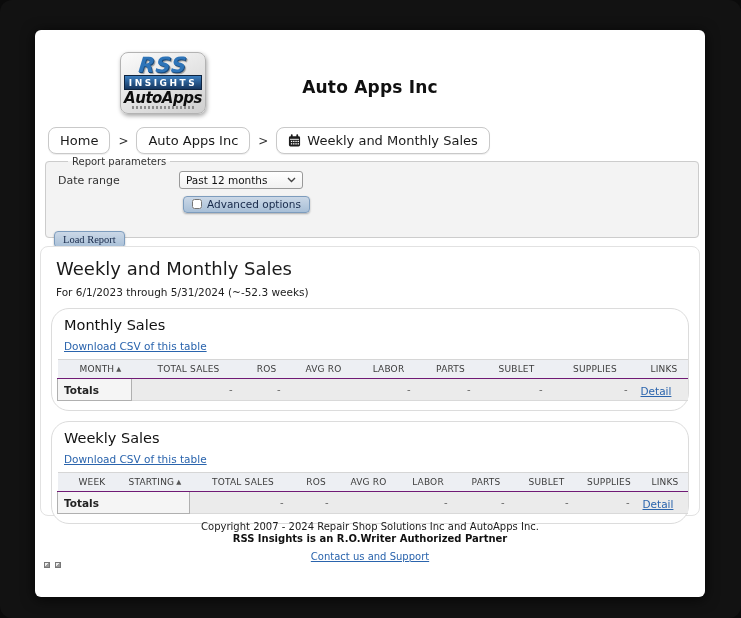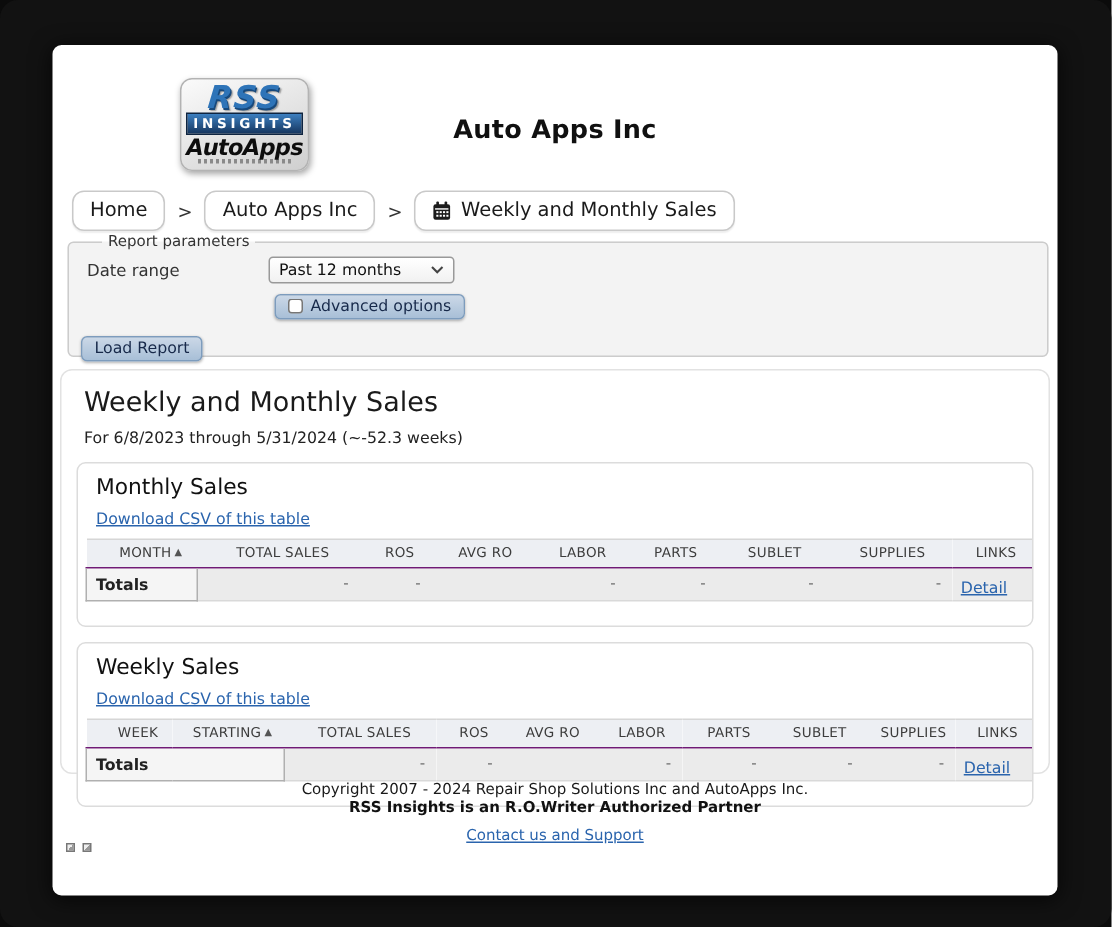--- a/index.html
+++ b/index.html
@@ -31,28 +31,28 @@
 
   
   fieldset.params { position:absolute; left:10px; top:126px; width:654px; height:82px; background:#f3f3f3; border:1px solid #ccc; border-radius:4px; padding:3px 8px 8px; }
   fieldset.params legend { font-size:10px; color:#333; padding:0 4px; margin-left:14px; }
   .param-row { display:flex; align-items:center; margin-top:1px; }
   .param-label { width:125px; font-size:11px; color:#333; padding-left:4px; }
   .select { width:124px; height:18px; border:1px solid #999; border-radius:3px; background:linear-gradient(#fff,#f1f1f1); display:flex; align-items:center; justify-content:space-between; padding:0 6px; font-size:10.5px; color:#111; cursor:pointer; }
   .adv-row { margin:5px 0 0 129px; }
   .btn { display:inline-flex; align-items:center; gap:5px; background:linear-gradient(#cbd8e7,#a8bfd7); border:1px solid #7d9cbd; border-radius:4px; box-shadow:0 1px 2px rgba(0,0,0,.3); font-size:10.5px; color:#17294a; padding:0 8px; height:17px; cursor:pointer; font-family:inherit; }
   .btn input { width:10px; height:10px; margin:0; accent-color:#fff; cursor:pointer; }
-  .load-row { margin-top:7px; }
+  .load-row { margin-top:16px;font-family:Liberation Serif, serif; }
 
   
   .report-card { position:absolute; left:5px; top:216px; width:660px; height:270px; border:1px solid #e2e2e2; border-radius:8px; padding:10px; background:#fff; }
   .report-title { font-size:18px; font-weight:400; color:#1a1a1a; margin:1px 0 0 5px; }
   .report-sub { font-size:10.5px; color:#222; margin:7px 0 10px 5px; }
 
-  .tbox { border:1px solid #dcdcdc; border-radius:6px; padding:8px 5px 16px; margin-bottom:10px; background:#fff; }
+  .tbox { border:1px solid #dcdcdc; border-radius:18px; padding:8px 5px 9px; margin-bottom:10px; background:#fff; }
   .tbox h2 { font-size:14.5px; font-weight:400; color:#111; margin:0 0 0 7px; }
   .csv-link { display:inline-block; font-size:10.5px; margin:7px 0 7px 7px; }
   a, .linklike { color:#2a64ad; text-decoration:underline; cursor:pointer; }
 
   table.sales { width:100%; border-collapse:collapse; table-layout:fixed; }
   table.sales th, table.sales td { overflow:hidden; white-space:nowrap; }
   table.sales thead th { height:19px; background:#edeff3; border-top:1px solid #d6d6d6; border-bottom:1px solid #701a75; font-size:9px; font-weight:400; color:#3c3c3c; text-align:center; padding:0 0 0 6px; letter-spacing:.2px; cursor:pointer; }
   table.sales thead th.first { padding-left:12px; }
   table.sales tbody tr { background:#ebebeb; border-bottom:1px solid #d9d9d9; height:22px; }
   table.sales th.totals { background:#f5f5f5; border:1px solid #b0b0b0; font-size:10.5px; font-weight:700; color:#222; text-align:left; padding:0 6px; }
@@ -136,21 +136,21 @@
       </div>
       <div class="load-row">
         <button class="btn">
           <span>Load Report</span>
         </button>
       </div>
     </fieldset>
 
     <div class="report-card">
       <div class="report-title">Weekly and Monthly Sales</div>
-      <div class="report-sub">For 6/8/2023 through 5/31/2024 (~-52.3 weeks)</div>
+      <div class="report-sub">For 6/1/2023 through 5/31/2024 (~-52.3 weeks)</div>
 
       <div class="tbox">
         <h2>Monthly Sales</h2>
         <a class="csv-link">Download CSV of this table</a>
         <table class="sales">
             <colgroup>
               <col style="width: 74px;">
               <col style="width: 108px;">
               <col style="width: 48px;">
               <col style="width: 66px;">

